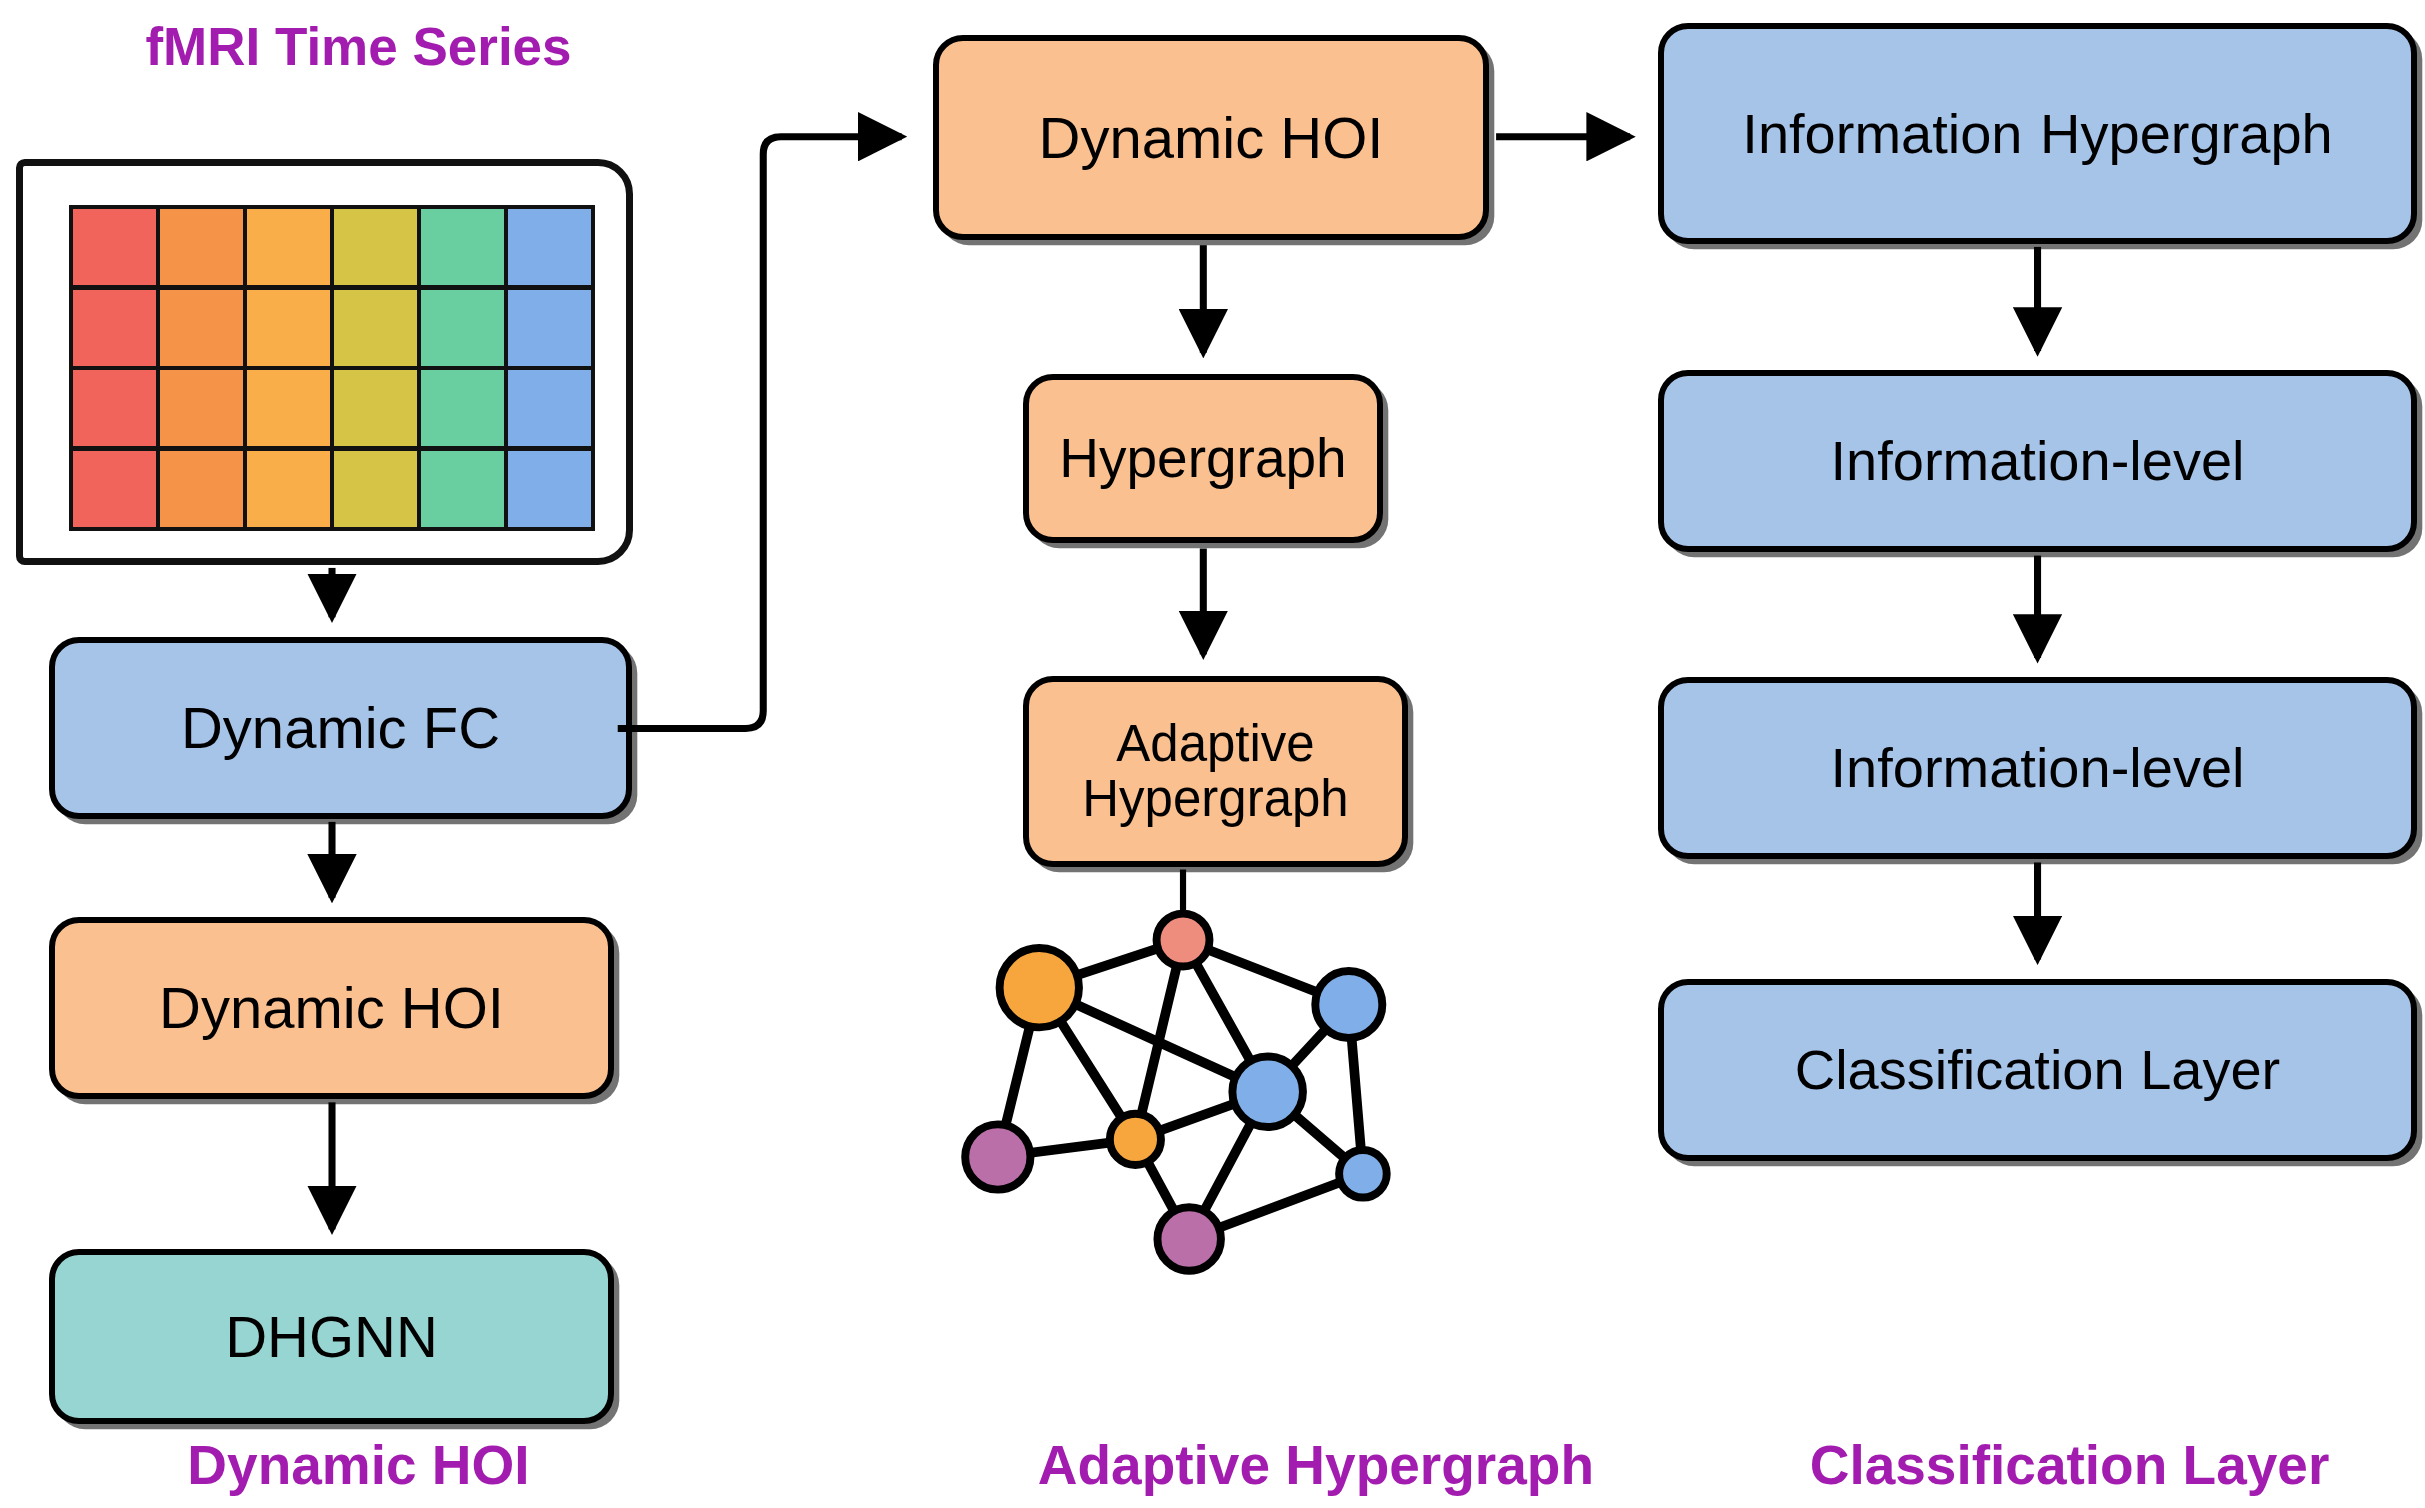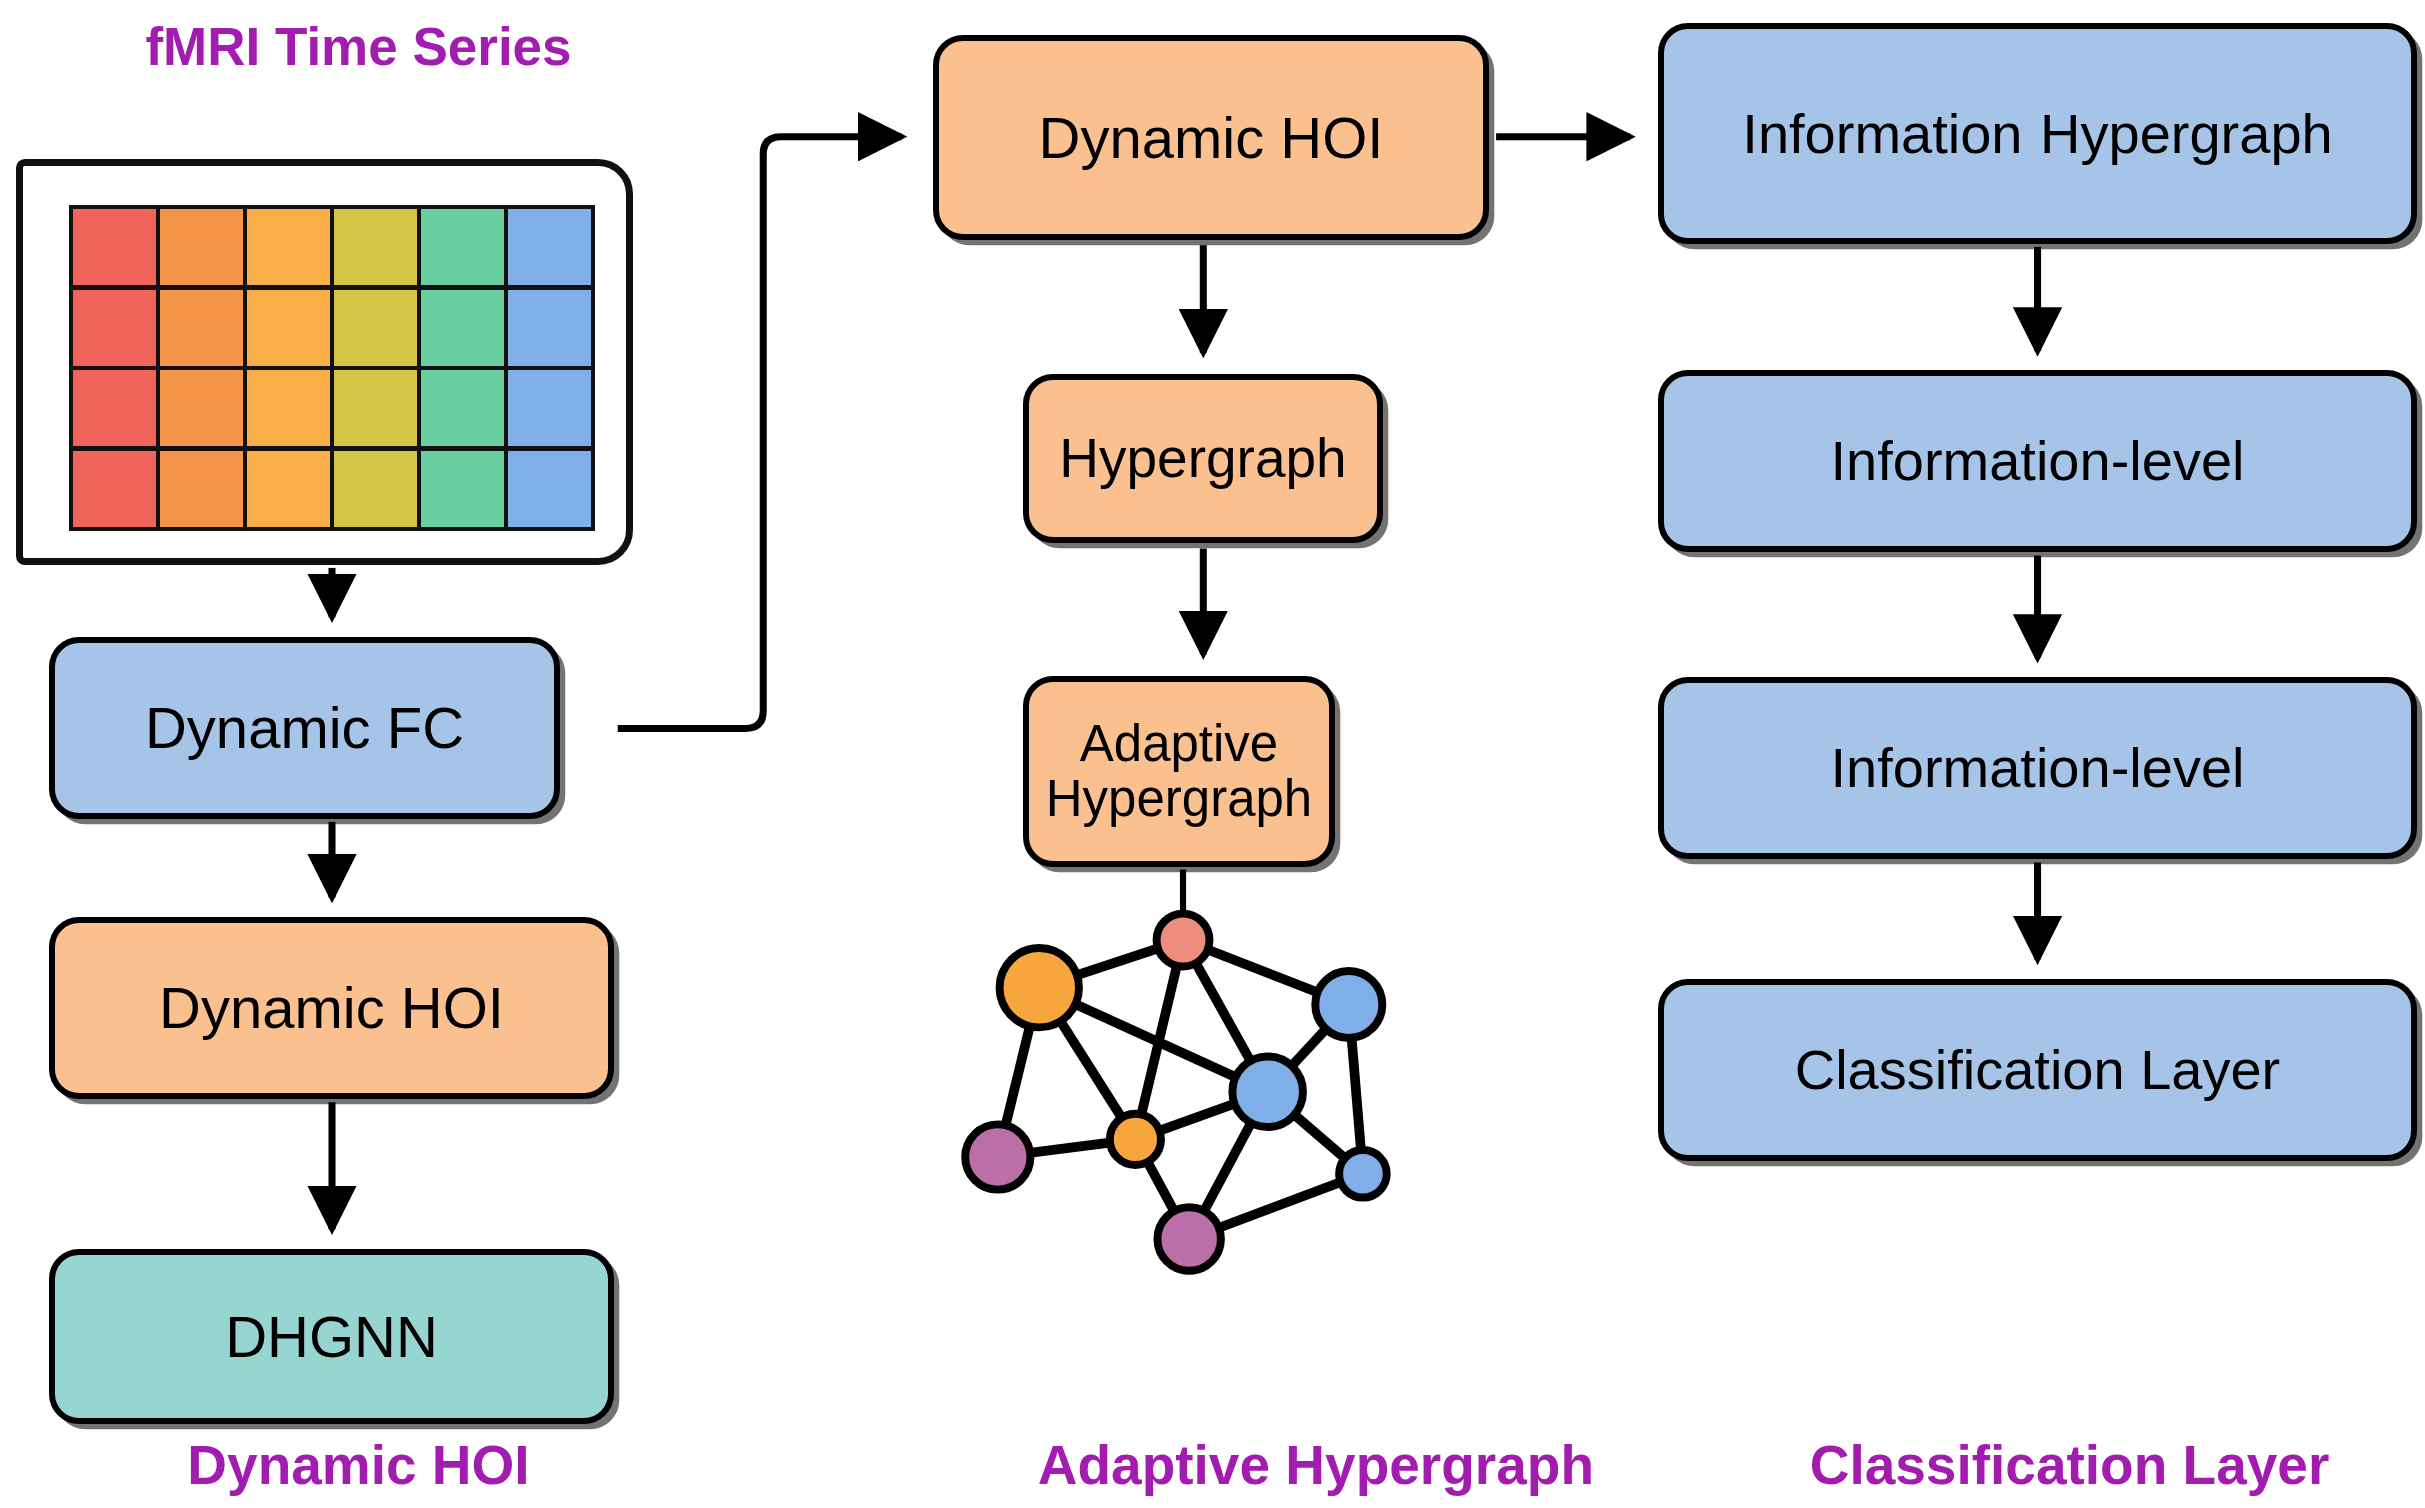--- a/index.html
+++ b/index.html
@@ -93,21 +93,21 @@
         <div class="cell" style="background: rgb(127, 174, 232);"></div>
         <div class="cell" style="background: rgb(240, 100, 92);"></div>
         <div class="cell" style="background: rgb(245, 147, 73);"></div>
         <div class="cell" style="background: rgb(249, 174, 74);"></div>
         <div class="cell" style="background: rgb(214, 196, 71);"></div>
         <div class="cell" style="background: rgb(106, 207, 160);"></div>
         <div class="cell" style="background: rgb(127, 174, 232);"></div>
       </div>
   </div>
 
-  <div class="node blue" style="left:49px;top:637px;width:511px;height:182px;font-size:58px;">
+  <div class="node blue" style="left:49px;top:637px;width:583px;height:182px;font-size:58px;">
     <span>Dynamic FC</span>
   </div>
 
   <div class="node orange" style="left:49px;top:917px;width:565px;height:182px;font-size:58px;">
     <span>Dynamic HOI</span>
   </div>
 
   <div class="node teal" style="left:49px;top:1249px;width:565px;height:175px;font-size:58px;text-align:center;">
     <span>DHGNN</span>
   </div>
@@ -115,21 +115,21 @@
   <div class="caption" style="left:0px;top:1433px;width:653px;font-size:55px;">Dynamic HOI</div>
 
   <div class="node orange" style="left:933px;top:35px;width:556px;height:205px;font-size:58px;">
     <span>Dynamic HOI</span>
   </div>
 
   <div class="node orange" style="left:1023px;top:374px;width:360px;height:169px;font-size:55px;">
     <span>Hypergraph</span>
   </div>
 
-  <div class="node orange" style="left:1023px;top:676px;width:312px;height:191px;font-size:51px;flex-direction:column;">
+  <div class="node orange" style="left:1023px;top:676px;width:385px;height:191px;font-size:51px;flex-direction:column;">
     <span>Adaptive</span>
     <span>Hypergraph</span>
   </div>
 
   <div class="caption" style="left:812px;top:1433px;width:750px;font-size:55px;text-align:right;">Adaptive Hypergraph</div>
 
   <div class="node blue" style="left:1658px;top:23px;width:759px;height:221px;font-size:56px;flex-direction:row;">
     <span>Information</span>
     <span>Hypergraph</span>
   </div>

